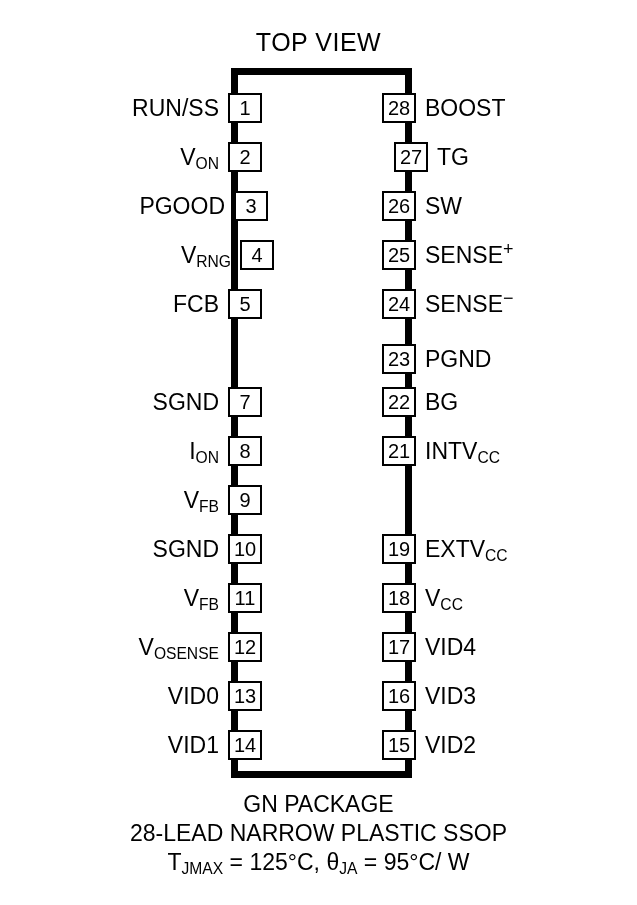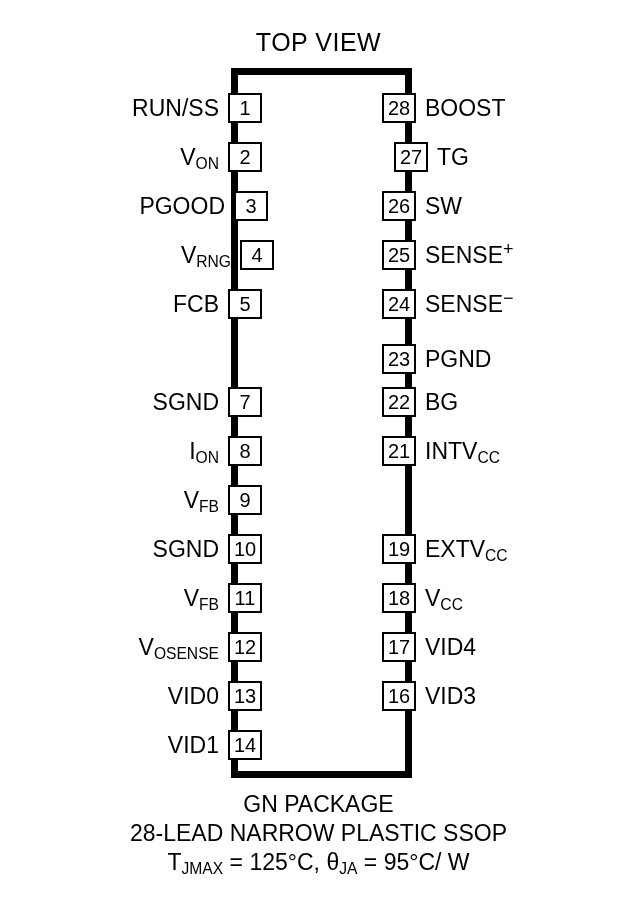--- a/index.html
+++ b/index.html
@@ -205,20 +205,24 @@
     <span class="pin-label"><span>V</span><sub>CC</sub></span>
   </div>
   <div class="pin-row right" style="top:632px;">
     <span class="pin-box">17</span>
     <span class="pin-label">VID4</span>
   </div>
   <div class="pin-row right" style="top:681px;">
     <span class="pin-box">16</span>
     <span class="pin-label">VID3</span>
   </div>
+  <div class="pin-row right" style="top:730px;">
+    <span class="pin-box">15</span>
+    <span class="pin-label">VID2</span>
+  </div>
 
   <div class="caption caption-1">GN PACKAGE</div>
   <div class="caption caption-2">28-LEAD NARROW PLASTIC SSOP</div>
   <div class="caption caption-3">
     <span>T</span><sub>JMAX</sub><span> = 125°C, </span><span>θ</span><sub>JA</sub><span> = 95°C/ W</span>
   </div>
 
 </div>
 
 </body></html>

